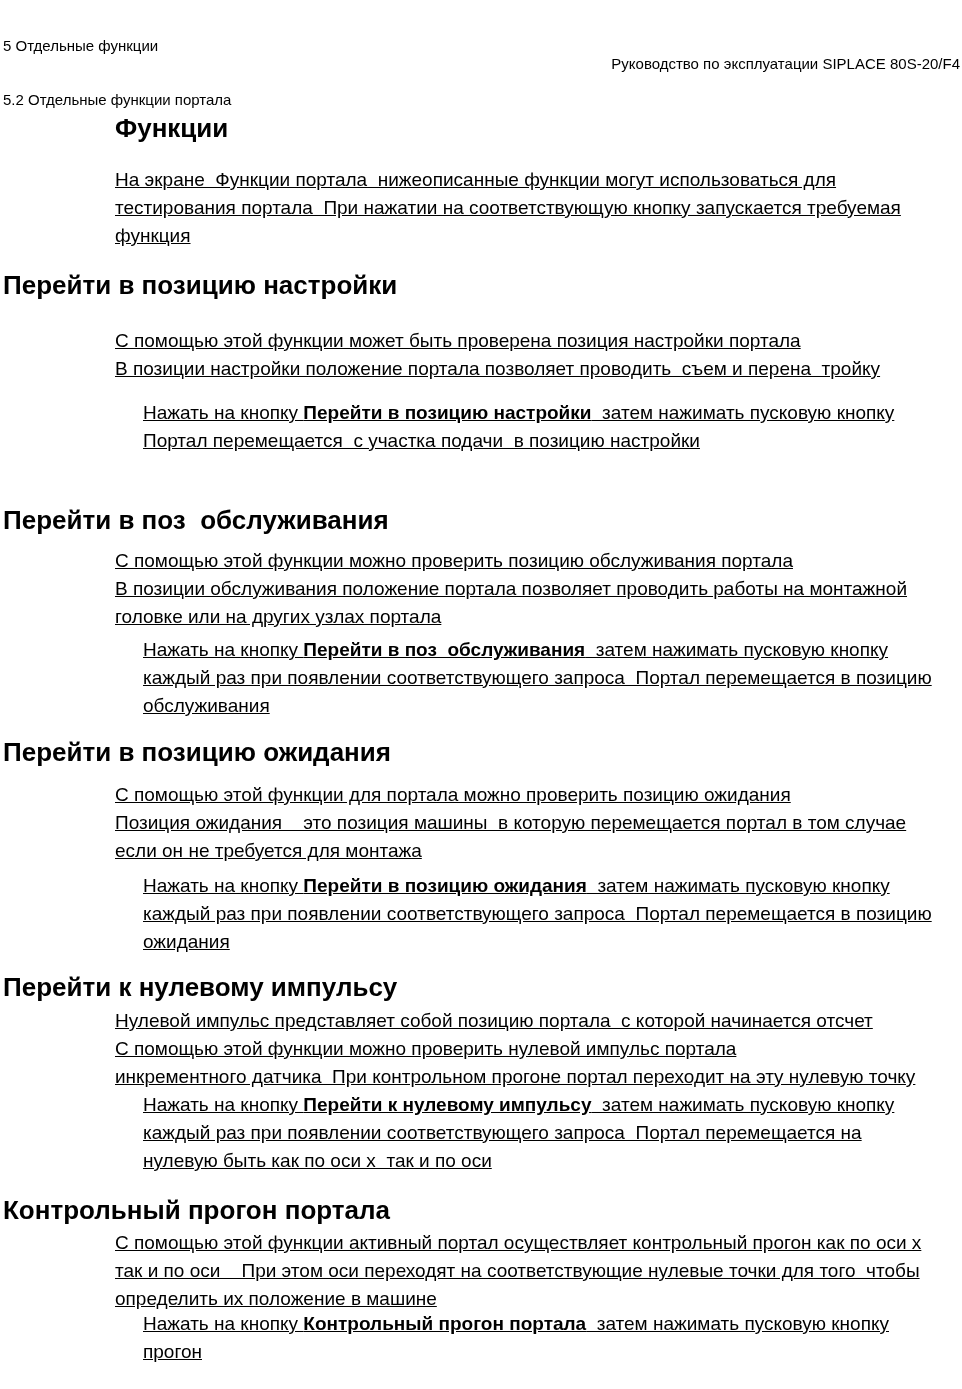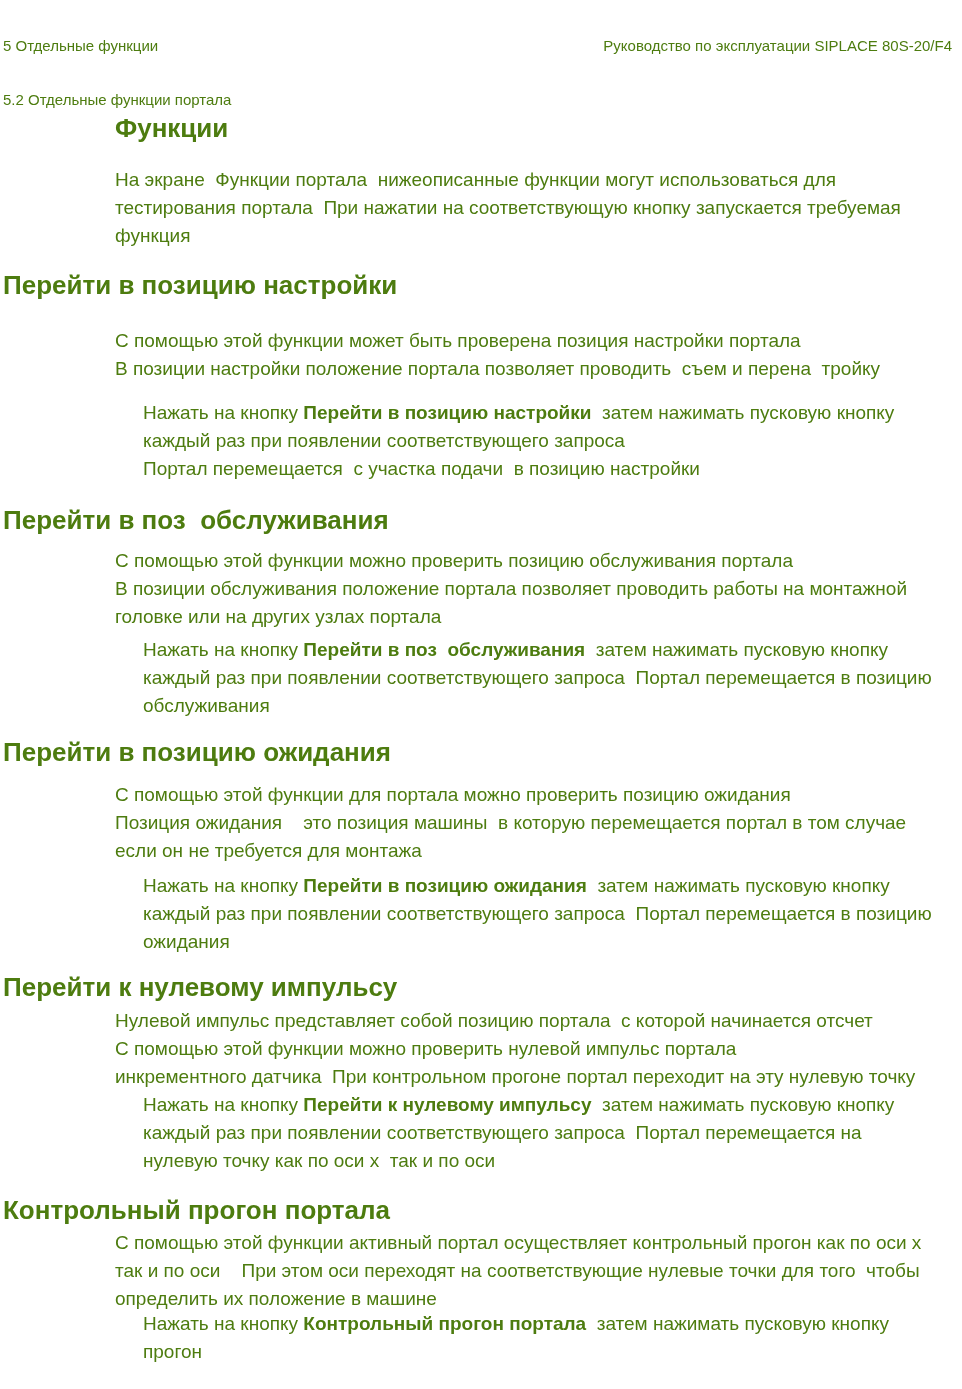--- a/index.html
+++ b/index.html
@@ -1,42 +1,43 @@
 <!DOCTYPE html>
 <html><head>
 <meta charset="utf-8">
 <style>
   html, body { margin: 0; padding: 0; background: #ffffff; }
   .page {
     position: relative;
     width: 962px;
     height: 1389px;
     background: #ffffff;
-    color: #4d7c0f;
+    color: #000000;
     font-family: "Liberation Sans", "DejaVu Sans", sans-serif;
     overflow: hidden;
   }
   .hdr {
     position: absolute;
     top: 1px;
     font-size: 15px;
     line-height: 18px;
     white-space: pre;
   }
   .hdr.left  { left: 3px; text-align: left; }
-  .hdr.right { right: 10px; text-align: center; }
+  .hdr.right { right: 2px; text-align: center; margin-top: 18px; }
   .h2 {
     position: absolute;
     font-size: 26px;
     font-weight: bold;
     line-height: 26px;
     white-space: pre;
   }
   .block {
     position: absolute;
+    text-decoration: underline;
   }
   .line {
     font-size: 19px;
     line-height: 28px;
     white-space: pre;
   }
   .b { font-weight: bold; }
 </style>
 </head>
 <body>
@@ -58,21 +59,20 @@
     <div class="line">функция</div>
   </div>
 
   <div class="h2" style="left:3px; top:272px">Перейти в позицию настройки</div>
   <div class="block" style="left:115px; top:327px">
     <div class="line">С помощью этой функции может быть проверена позиция настройки портала</div>
     <div class="line">В позиции настройки положение портала позволяет проводить  съем и перена  тройку</div>
   </div>
   <div class="block" style="left:143px; top:399px">
     <div class="line"><span>Нажать на кнопку </span><span class="b">Перейти в позицию настройки</span><span>  затем нажимать пусковую кнопку</span></div>
-    <div class="line">каждый раз при появлении соответствующего запроса</div>
     <div class="line">Портал перемещается  с участка подачи  в позицию настройки</div>
   </div>
 
   <div class="h2" style="left:3px; top:507px">Перейти в поз  обслуживания</div>
   <div class="block" style="left:115px; top:547px">
     <div class="line">С помощью этой функции можно проверить позицию обслуживания портала</div>
     <div class="line">В позиции обслуживания положение портала позволяет проводить работы на монтажной</div>
     <div class="line">головке или на других узлах портала</div>
   </div>
   <div class="block" style="left:143px; top:636px">
@@ -95,21 +95,21 @@
 
   <div class="h2" style="left:3px; top:974px">Перейти к нулевому импульсу</div>
   <div class="block" style="left:115px; top:1007px">
     <div class="line">Нулевой импульс представляет собой позицию портала  с которой начинается отсчет</div>
     <div class="line">С помощью этой функции можно проверить нулевой импульс портала</div>
     <div class="line">инкрементного датчика  При контрольном прогоне портал переходит на эту нулевую точку</div>
   </div>
   <div class="block" style="left:143px; top:1091px">
     <div class="line"><span>Нажать на кнопку </span><span class="b">Перейти к нулевому импульсу</span><span>  затем нажимать пусковую кнопку</span></div>
     <div class="line">каждый раз при появлении соответствующего запроса  Портал перемещается на</div>
-    <div class="line">нулевую точку как по оси x  так и по оси</div>
+    <div class="line">нулевую быть как по оси x  так и по оси</div>
   </div>
 
   <div class="h2" style="left:3px; top:1197px">Контрольный прогон портала</div>
   <div class="block" style="left:115px; top:1229px">
     <div class="line">С помощью этой функции активный портал осуществляет контрольный прогон как по оси x</div>
     <div class="line">так и по оси    При этом оси переходят на соответствующие нулевые точки для того  чтобы</div>
     <div class="line">определить их положение в машине</div>
   </div>
   <div class="block" style="left:143px; top:1310px">
     <div class="line"><span>Нажать на кнопку </span><span class="b">Контрольный прогон портала</span><span>  затем нажимать пусковую кнопку</span></div>

